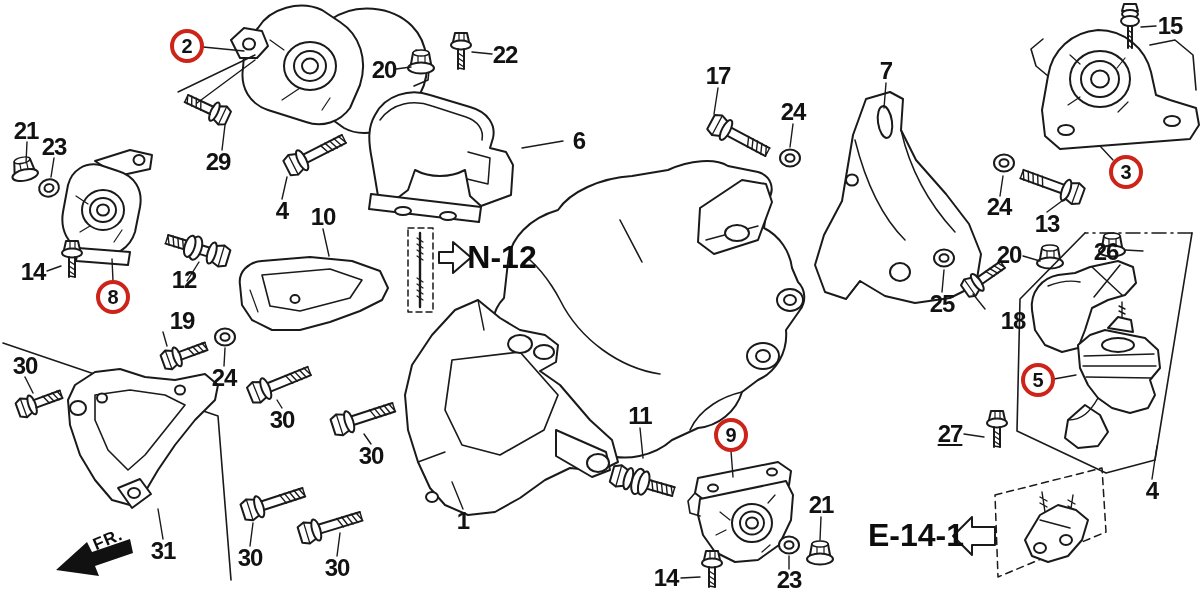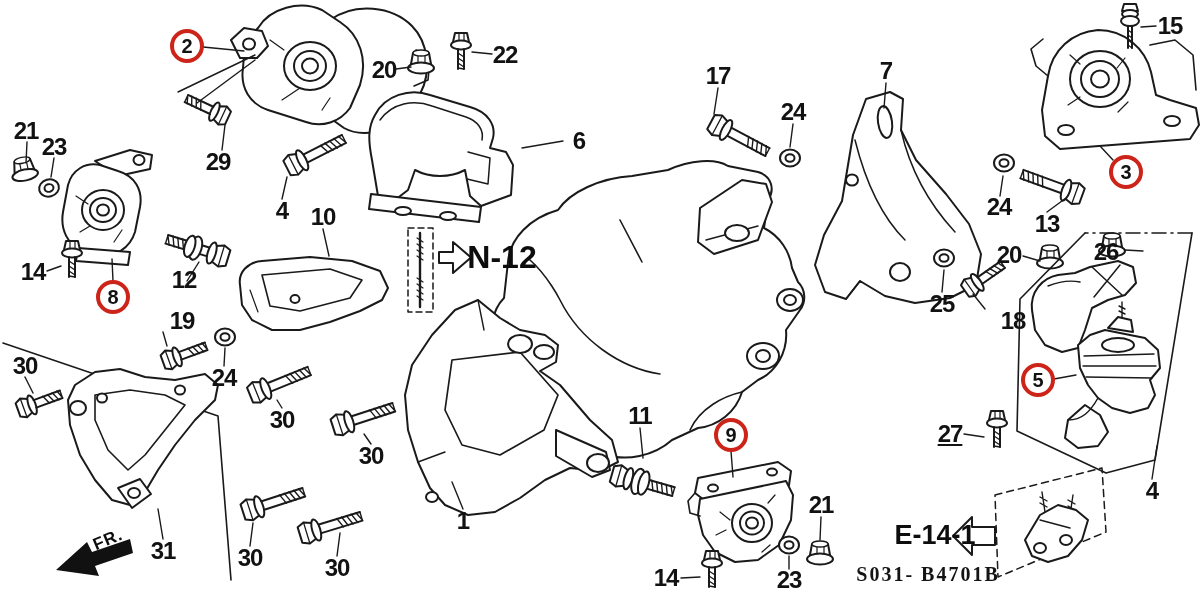--- a/index.html
+++ b/index.html
@@ -23,21 +23,21 @@
     width:26px;height:26px;border:4px solid var(--red);border-radius:50%;
     display:flex;align-items:center;justify-content:center;
     background:rgba(255,255,255,.6);font-size:20px;letter-spacing:0;
   }
   .ref{
     position:absolute;transform:translate(-50%,-50%);
     font-weight:bold;color:#0d0d0d;white-space:nowrap;z-index:5;
     font-family:"Liberation Sans", sans-serif;
   }
   #ref-n12{font-size:32px;letter-spacing:0px;}
-  #ref-e141{font-size:27px;letter-spacing:0px;margin-left:19px;}
+  #ref-e141{font-size:32px;letter-spacing:0px;}
   #ref-fr{font-size:17px;transform:translate(-50%,-50%) rotate(-23deg);letter-spacing:1px;}
   #code-label{
     position:absolute;transform:translate(-50%,-50%);z-index:5;
     font-family:"Liberation Serif", serif;font-size:20px;font-weight:bold;
     letter-spacing:2px;color:#141414;white-space:nowrap;
   }
 </style>
 </head>
 <body>
 
@@ -390,21 +390,20 @@
     <path d="M250,546 L253,523"></path>
     <path d="M337,556 L340,533"></path>
     <path d="M681,578 L700,577"></path>
     <path d="M789,569 L789,556"></path>
   </g>
 </svg>
 
   <div class="ref" id="ref-n12" style="left:502px;top:257px;">N-12</div>
   <div class="ref" id="ref-e141" style="left:916px;top:535px;">E-14-1</div>
   <div class="ref" id="ref-fr" style="left:108px;top:540px;">FR.</div>
-  <div id="code-label" style="left:928px;top:574px;">S031- B4701B</div>
 
   <div id="callout-layer">
       <div class="callout circled" style="left: 187px; top: 46px;">2</div>
       <div class="callout" style="left: 384px; top: 70px;">20</div>
       <div class="callout" style="left: 505px; top: 55px;">22</div>
       <div class="callout" style="left: 718px; top: 76px;">17</div>
       <div class="callout" style="left: 886px; top: 71px;">7</div>
       <div class="callout" style="left: 1170px; top: 26px;">15</div>
       <div class="callout" style="left: 793px; top: 112px;">24</div>
       <div class="callout" style="left: 26px; top: 131px;">21</div>

